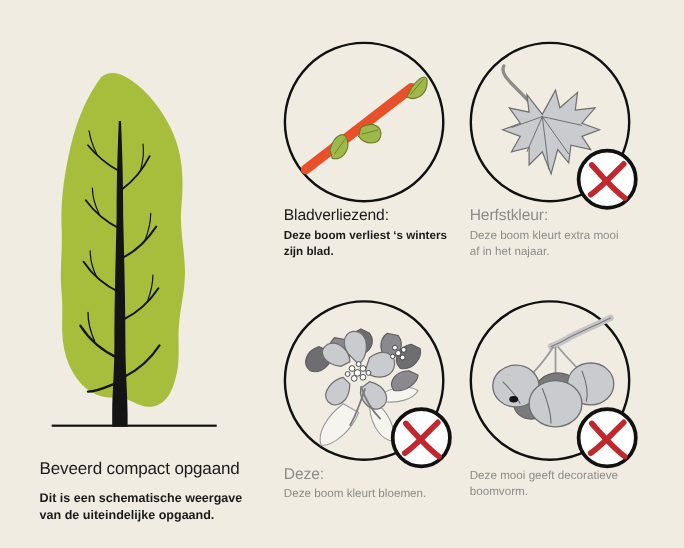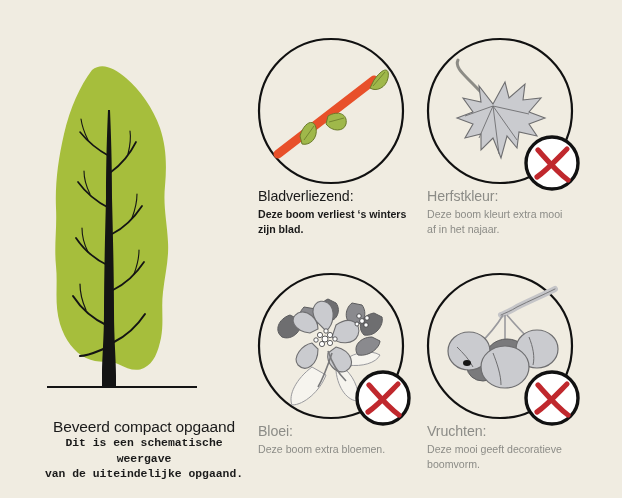--- a/index.html
+++ b/index.html
@@ -20,21 +20,20 @@
     inset: 0;
   }
 
   
   #tree-panel {
     position: absolute;
     left: 0;
     top: 0;
     width: 252px;
     height: 498px;
-    text-align: center;
   }
   #tree-figure {
     position: absolute;
     left: 18px;
     top: 38px;
     width: 216px;
     height: 362px;
   }
   #tree-caption {
     position: absolute;
@@ -46,22 +45,21 @@
     font-size: 15.5px;
     color: #1A1A1A;
     letter-spacing: -0.15px;
     white-space: nowrap;
   }
   #tree-subtitle {
     font-size: 11.4px;
     font-weight: bold;
     color: #1A1A1A;
     line-height: 15.5px;
-    margin-top: 0;
-    font-family: Liberation Mono, monospace;
+    margin-top: 10px;
   }
 
   
   #feature-grid {
     position: absolute;
     left: 252px;
     top: 0;
     width: 370px;
     height: 498px;
   }
@@ -307,23 +305,23 @@
         </svg>
       </div>
       <div class="x-badge">
         <svg viewBox="0 0 62 62">
           <circle cx="31" cy="31" r="26" fill="#FFFFFF" stroke="#111111" stroke-width="3.4"></circle>
           <path d="M 17 18 C 26 28, 36 40, 47 48" stroke="#C0282D" stroke-width="5.2" fill="none" stroke-linecap="round"></path>
           <path d="M 46 17 C 36 27, 26 38, 16 45" stroke="#C0282D" stroke-width="5.2" fill="none" stroke-linecap="round"></path>
         </svg>
       </div>
       <div class="feature-text">
-        <div class="feature-heading">Bloei:</div>
+        <div class="feature-heading">Deze:</div>
         <div class="feature-desc">
-          <span>Deze boom extra bloemen.</span>
+          <span>Deze boom kleurt bloemen.</span>
         </div>
       </div>
     </div>
 
     <div class="feature-cell cell-col-1 cell-row-1 state-inactive">
       <div class="icon-circle-wrap">
         <svg class="icon-svg" viewBox="0 0 150 150">
           <circle cx="75" cy="75" r="72" fill="none" stroke="#111111" stroke-width="2.2"></circle>
 
           <path d="M 130 18 C 118 24, 104 30, 92 36 C 86 40, 80 42, 76 44" stroke="#C5C5C8" stroke-width="6" fill="none" stroke-linecap="round"></path>
@@ -355,21 +353,20 @@
         </svg>
       </div>
       <div class="x-badge">
         <svg viewBox="0 0 62 62">
           <circle cx="31" cy="31" r="26" fill="#FFFFFF" stroke="#111111" stroke-width="3.4"></circle>
           <path d="M 17 18 C 26 28, 36 40, 47 48" stroke="#C0282D" stroke-width="5.2" fill="none" stroke-linecap="round"></path>
           <path d="M 46 17 C 36 27, 26 38, 16 45" stroke="#C0282D" stroke-width="5.2" fill="none" stroke-linecap="round"></path>
         </svg>
       </div>
       <div class="feature-text">
-        <div class="feature-heading">Vruchten:</div>
         <div class="feature-desc">
           <span>Deze mooi geeft decoratieve</span><br>
           <span>boomvorm.</span>
         </div>
       </div>
     </div>
 
   </div>
 </div>
 

